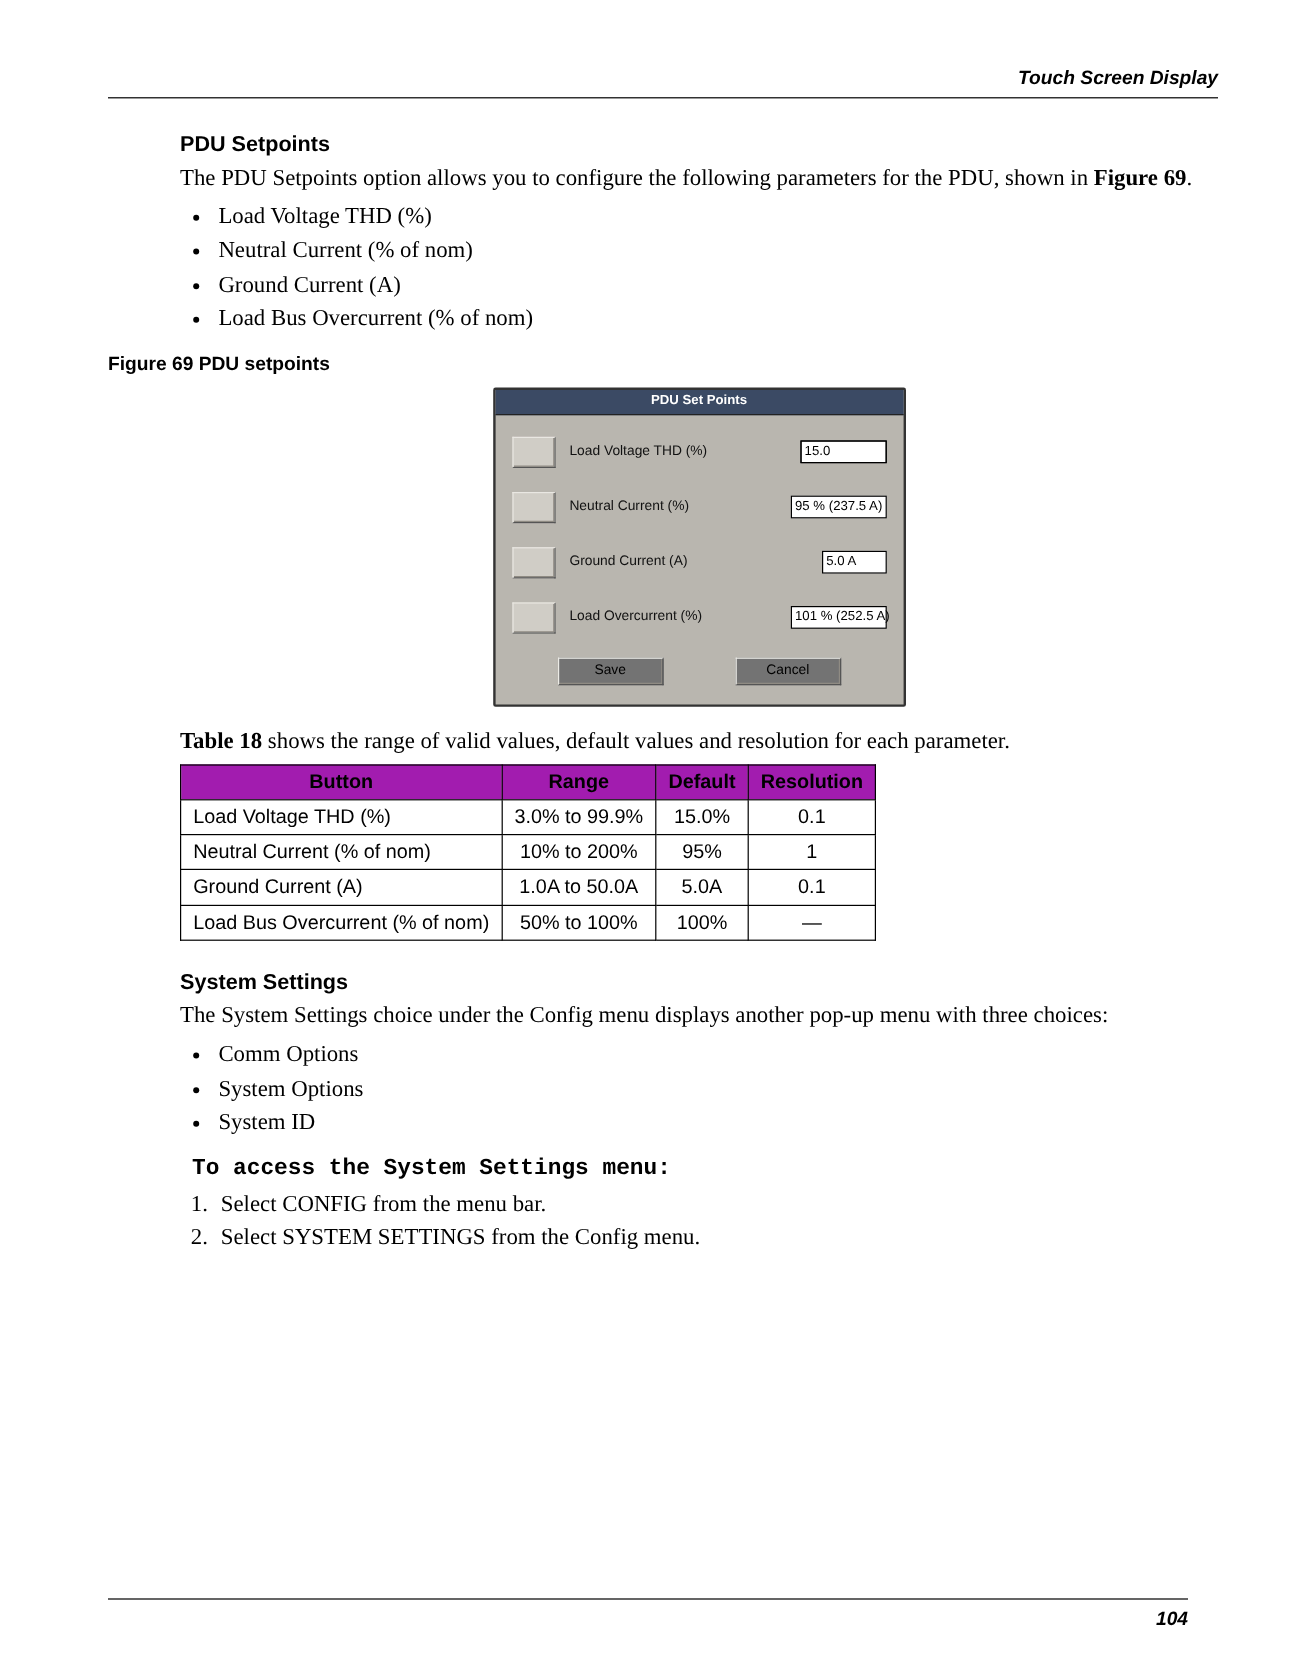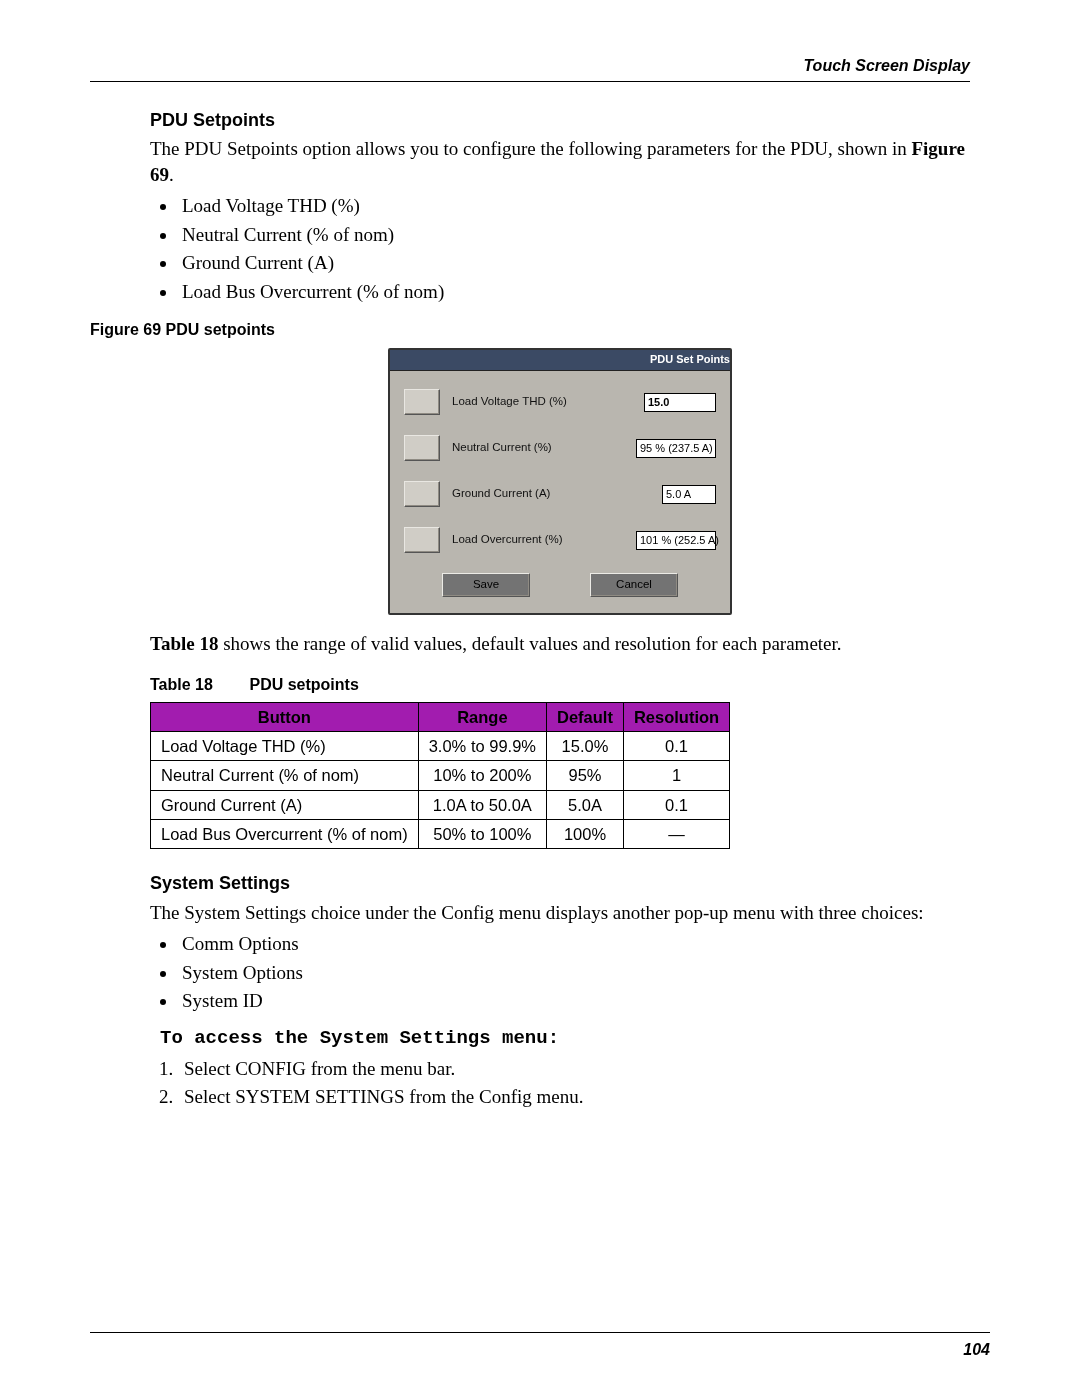--- a/index.html
+++ b/index.html
@@ -6,21 +6,21 @@
     font-family: "Times New Roman", Times, serif;
     background: #fff;
     color: #000;
     margin: 0;
     padding: 0;
   }
   .page {
     width: 1080px;
     height: 1397px;
     box-sizing: border-box;
-    padding: 55px 110px 40px 90px;
+    padding: 55px 65px 40px 90px;
     position: relative;
     font-size: 19px;
     line-height: 1.35;
   }
   .running-head {
     font-style: italic;
     font-weight: bold;
     font-family: Arial, Helvetica, sans-serif;
     font-size: 16px;
     text-align: right;
@@ -74,21 +74,21 @@
     background: #b9b6af;
     border: 2.5px solid #333;
     border-radius: 2px;
     font-family: Arial, Helvetica, sans-serif;
   }
   .ss-title {
     background: #3b4a64;
     color: #fff;
     font-size: 11px;
     font-weight: bold;
-    text-align: right;
+    text-align: center;
     padding: 2px 0 3px;
     border-bottom: 1px solid #222;
   }
   .ss-body { padding: 18px 14px 12px 14px; }
   .ss-row {
     display: flex;
     align-items: center;
     gap: 12px;
     margin: 0 0 20px 0;
   }
@@ -106,21 +106,21 @@
   }
   .ss-field {
     width: 80px;
     background: #fff;
     border: 1.2px solid #000;
     font-size: 11px;
     padding: 1px 3px;
     box-sizing: border-box;
     white-space: nowrap;
   }
-  .ss-field.hl { outline: 1.2px solid #000; outline-offset:-1px; width:72px;font-weight:bold; }
+  .ss-field.hl { outline: 1.2px solid #000; outline-offset:-1px; width:72px; }
   .ss-btnrow {
     display: flex;
     justify-content: space-around;
     margin-top: 4px;
     padding: 0 8px 4px;
   }
   .ss-btn {
     min-width: 66px;
     text-align: center;
     font-size: 11.5px;
@@ -233,24 +233,20 @@
             <div class="ss-btn">Cancel</div>
           </div>
         </div>
       </div>
     </div>
 
     <p>
       <span class="bold">Table 18</span><span> shows the range of valid values, default values and resolution for each parameter.</span>
     </p>
 
-    <div class="tbl-caption">
-      <span class="num">Table 18</span>
-      <span>PDU setpoints</span>
-    </div>
 
     <table class="data">
       <tbody>
           <tr class="top">
         <th>Button</th>
         <th>Range</th>
         <th>Default</th>
         <th>Resolution</th>
       </tr>
       <tr>

